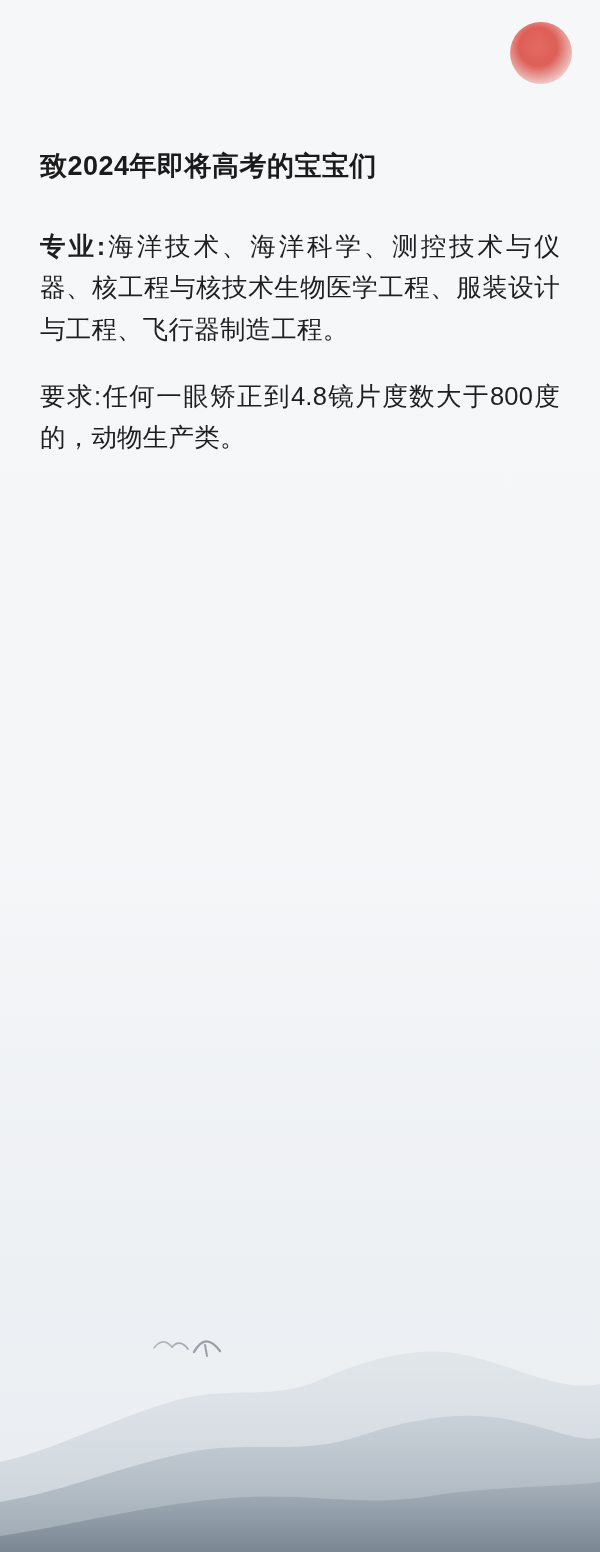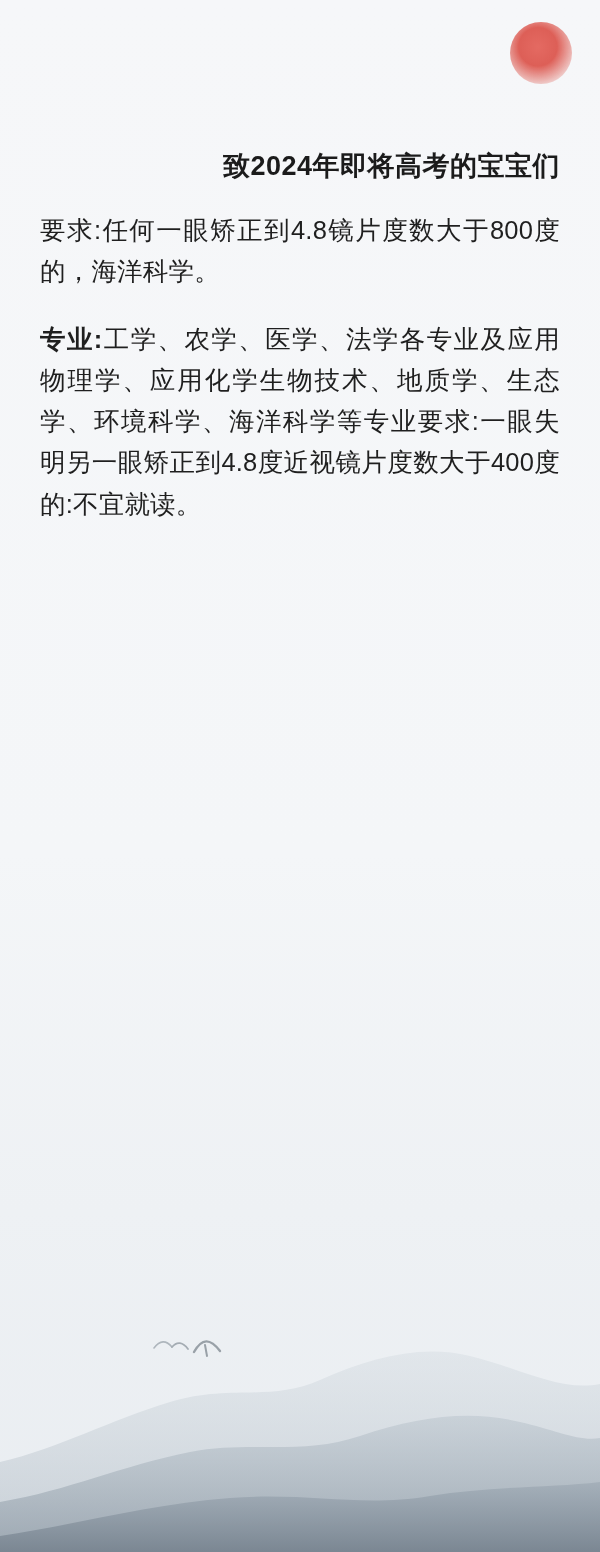--- a/index.html
+++ b/index.html
@@ -39,21 +39,21 @@
     top: 0;
     left: 0;
     width: 600px;
     padding: 0 40px;
     box-sizing: border-box;
   }
 
   .title {
     margin: 0;
     padding-top: 148px;
-    text-align: right;
+    text-align: left;
     font-size: 27px;
     font-weight: bold;
     color: #1b1b1b;
     letter-spacing: 0.5px;
   }
 
   .para {
     margin: 26px 0 0 0;
     font-size: 25.5px;
     line-height: 1.62;
@@ -88,30 +88,30 @@
 <body>
 
 <div class="poster">
 
   <div class="sun"></div>
 
   <div class="content">
 
     <h1 class="title">致2024年即将高考的宝宝们</h1>
 
+    <p class="para first">
+      <span class="lbl-bold">专业:</span><span>海洋技术、海洋科学、测控技术与仪器、核工程与核技术生物医学工程、服装设计与工程、飞行器制造工程。</span>
+    </p>
 
 
 
     <p class="para">
-      <span class="lbl-plain">要求:</span><span>任何一眼矫正到4.8镜片度数大于800度的，海洋科学。</span>
+      <span class="lbl-plain">要求:</span><span>任何一眼矫正到4.8镜片度数大于800度的，动物生产类。</span>
     </p>
 
-    <p class="para">
-      <span class="lbl-bold">专业:</span><span>工学、农学、医学、法学各专业及应用物理学、应用化学生物技术、地质学、生态学、环境科学、海洋科学等专业要求:一眼失明另一眼矫正到4.8度近视镜片度数大于400度的:不宜就读。</span>
-    </p>
 
 
   </div>
 
   <svg class="birds" viewBox="0 0 90 34" xmlns="http://www.w3.org/2000/svg">
     <path d="M4 16 C10 8, 16 8, 22 15" stroke="#9aa3ab" stroke-width="1.6" fill="none" stroke-linecap="round"></path>
     <path d="M22 15 C27 9, 33 10, 38 17" stroke="#8d969e" stroke-width="1.8" fill="none" stroke-linecap="round"></path>
     <path d="M44 20 C52 6, 60 6, 70 19" stroke="#7e878f" stroke-width="2.4" fill="none" stroke-linecap="round"></path>
     <path d="M55 13 L57 24" stroke="#7e878f" stroke-width="2" fill="none" stroke-linecap="round"></path>
   </svg>

